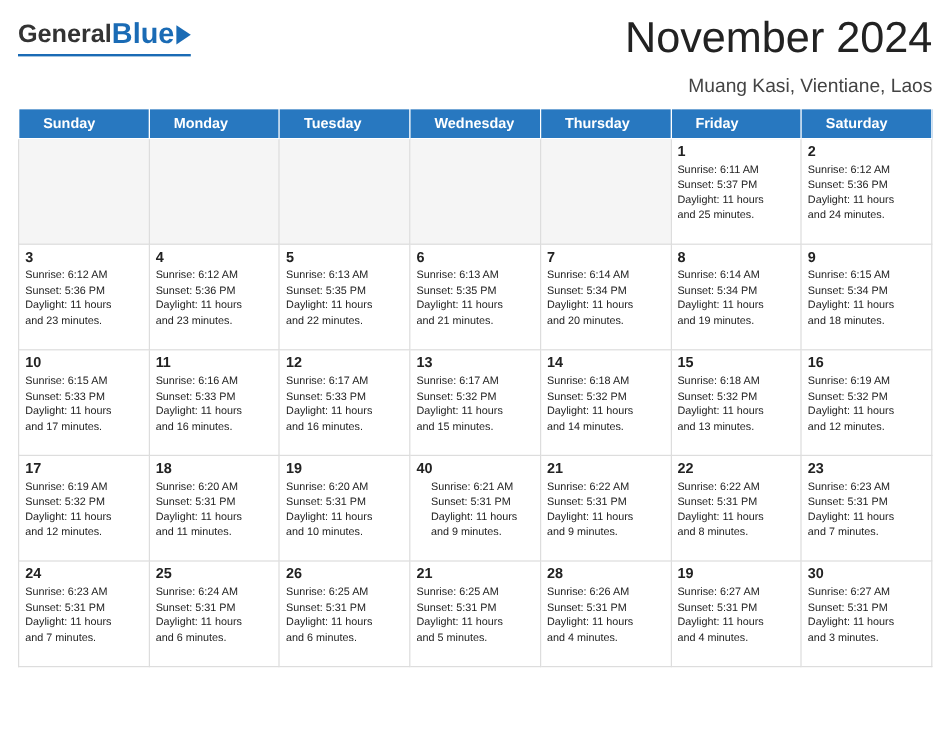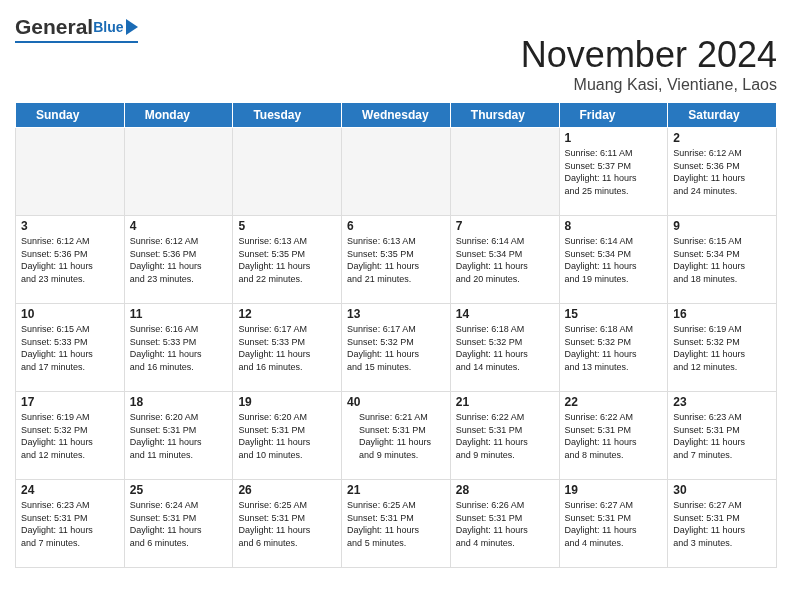--- a/index.html
+++ b/index.html
@@ -25,21 +25,21 @@
     .logo-text {
       display: flex;
       align-items: center;
     }
     .logo-general {
       font-size: 21px;
       font-weight: bold;
       color: #333;
     }
     .logo-blue {
-      font-size: 14px;
+      font-size: 24px;
       font-weight: bold;
       color: #1a6bb5;
       text-align: center;
     }
     .logo-arrow {
       width: 0;
       height: 0;
       border-top: 8px solid transparent;
       border-bottom: 8px solid transparent;
       border-left: 12px solid #1a6bb5;
@@ -51,25 +51,25 @@
       width: 100%;
       margin-top: 2px;
     }
     .title-area {
       text-align: right;
     }
     .month-title {
       font-size: 36px;
       font-weight: normal;
       color: #222;
-      margin-top: 24px;
     }
     .location-title {
       font-size: 16px;
       color: #444;
+      margin-top: 12px;
     }
     .calendar {
       width: 100%;
       border-collapse: collapse;
     }
     .calendar th {
       background: #2878c0;
       color: #fff;
       font-size: 12px;
       font-weight: bold;

